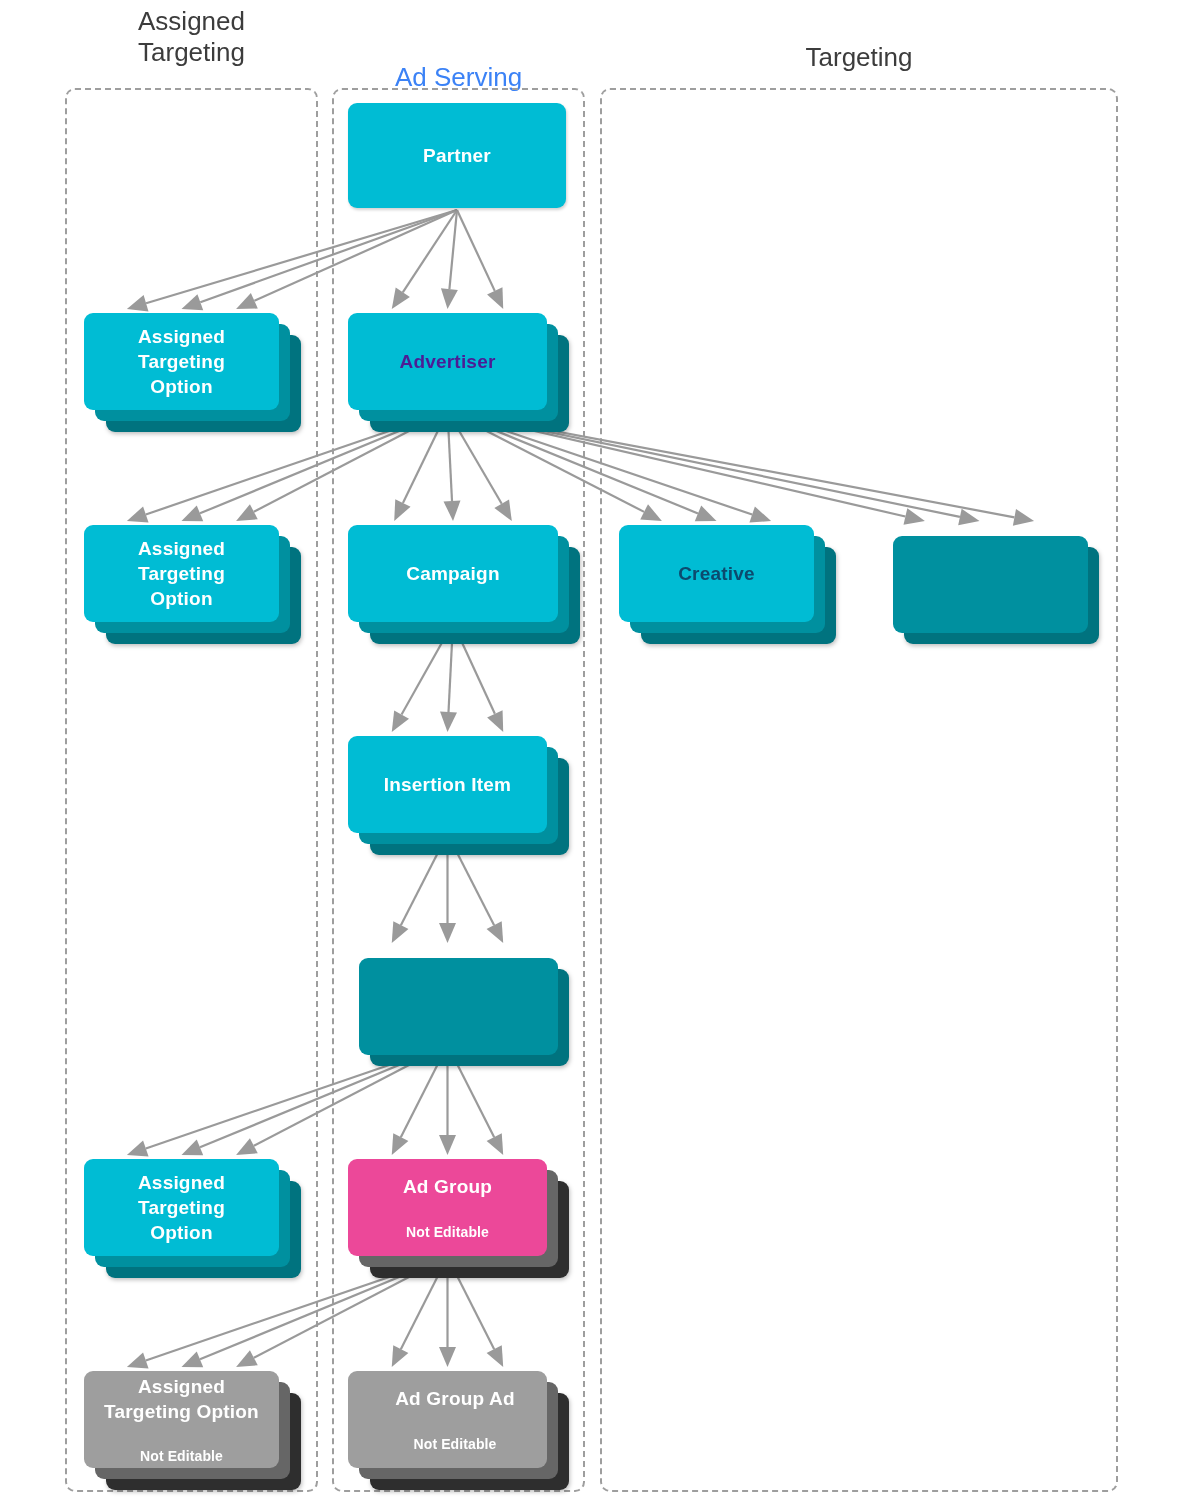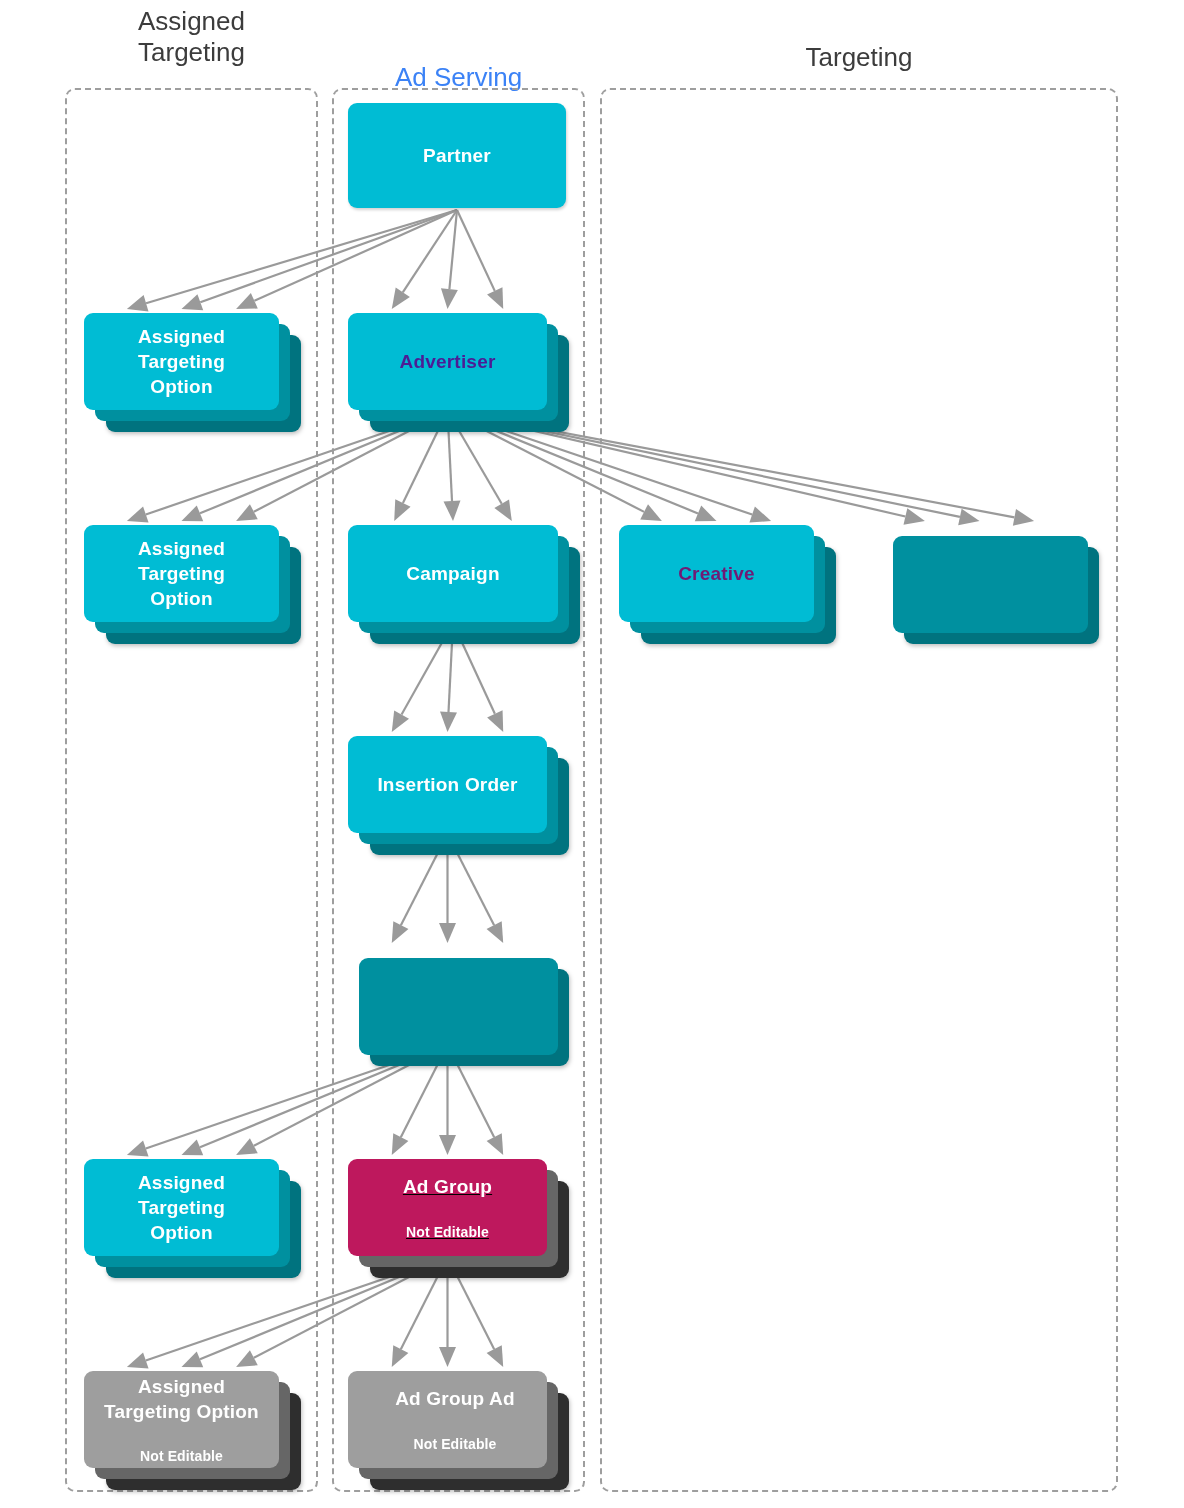--- a/index.html
+++ b/index.html
@@ -195,51 +195,51 @@
         <div class="layer l3" style="left: 22px; top: 22px; width: 210px; height: 97px; background: rgb(0, 115, 127);"></div>
         <div class="layer" style="left: 11px; top: 11px; width: 210px; height: 97px; background: rgb(0, 144, 159);"></div>
         <div class="face" style="width: 210px; height: 97px; background: rgb(0, 188, 212);">
           <div class="title" style="color: rgb(255, 255, 255);">Campaign</div>
         </div>
       </div>
       <div class="node" style="left: 619px; top: 525px; width: 217px; height: 119px;">
         <div class="layer l3" style="left: 22px; top: 22px; width: 195px; height: 97px; background: rgb(0, 115, 127);"></div>
         <div class="layer" style="left: 11px; top: 11px; width: 195px; height: 97px; background: rgb(0, 144, 159);"></div>
         <div class="face" style="width: 195px; height: 97px; background: rgb(0, 188, 212);">
-          <div class="title" style="color: #701a75;">Creative</div>
+          <div class="title" style="color: #0c4a6e;">Creative</div>
         </div>
       </div>
       <div class="node" style="left: 882px; top: 525px; width: 217px; height: 119px;">
         <div class="layer l3" style="left: 22px; top: 22px; width: 195px; height: 97px; background: rgb(0, 115, 127);"></div>
         <div class="layer" style="left: 11px; top: 11px; width: 195px; height: 97px; background: rgb(0, 144, 159);"></div>
       </div>
       <div class="node" style="left: 348px; top: 736px; width: 221px; height: 119px;">
         <div class="layer l3" style="left: 22px; top: 22px; width: 199px; height: 97px; background: rgb(0, 115, 127);"></div>
         <div class="layer" style="left: 11px; top: 11px; width: 199px; height: 97px; background: rgb(0, 144, 159);"></div>
         <div class="face" style="width: 199px; height: 97px; background: rgb(0, 188, 212);">
-          <div class="title" style="color: rgb(255, 255, 255);">Insertion Order</div>
+          <div class="title" style="color: rgb(255, 255, 255);">Insertion Item</div>
         </div>
       </div>
       <div class="node" style="left: 348px; top: 947px; width: 221px; height: 119px;">
         <div class="layer l3" style="left: 22px; top: 22px; width: 199px; height: 97px; background: rgb(0, 115, 127);"></div>
         <div class="layer" style="left: 11px; top: 11px; width: 199px; height: 97px; background: rgb(0, 144, 159);"></div>
       </div>
       <div class="node" style="left: 84px; top: 1159px; width: 217px; height: 119px;">
         <div class="layer l3" style="left: 22px; top: 22px; width: 195px; height: 97px; background: rgb(0, 115, 127);"></div>
         <div class="layer" style="left: 11px; top: 11px; width: 195px; height: 97px; background: rgb(0, 144, 159);"></div>
         <div class="face" style="width: 195px; height: 97px; background: rgb(0, 188, 212);">
           <div class="title" style="color: rgb(255, 255, 255);">Assigned
 Targeting
 Option</div>
         </div>
       </div>
       <div class="node" style="left: 348px; top: 1159px; width: 221px; height: 119px;">
         <div class="layer l3" style="left: 22px; top: 22px; width: 199px; height: 97px; background: rgb(46, 46, 46);"></div>
         <div class="layer" style="left: 11px; top: 11px; width: 199px; height: 97px; background: rgb(102, 102, 102);"></div>
-        <div class="face" style="width: 199px; height: 97px; background: #be185d; text-decoration: underline;">
+        <div class="face" style="width: 199px; height: 97px; background: #ec4899;">
           <div class="title" style="color: rgb(255, 255, 255);">Ad Group</div>
           <div class="sub" style="color: rgb(255, 255, 255);">Not Editable</div>
         </div>
       </div>
       <div class="node" style="left: 84px; top: 1371px; width: 217px; height: 119px;">
         <div class="layer l3" style="left: 22px; top: 22px; width: 195px; height: 97px; background: rgb(46, 46, 46);"></div>
         <div class="layer" style="left: 11px; top: 11px; width: 195px; height: 97px; background: rgb(102, 102, 102);"></div>
         <div class="face" style="width: 195px; height: 97px; background: rgb(158, 158, 158);">
           <div class="title" style="color: rgb(255, 255, 255);">Assigned
 Targeting Option</div>

